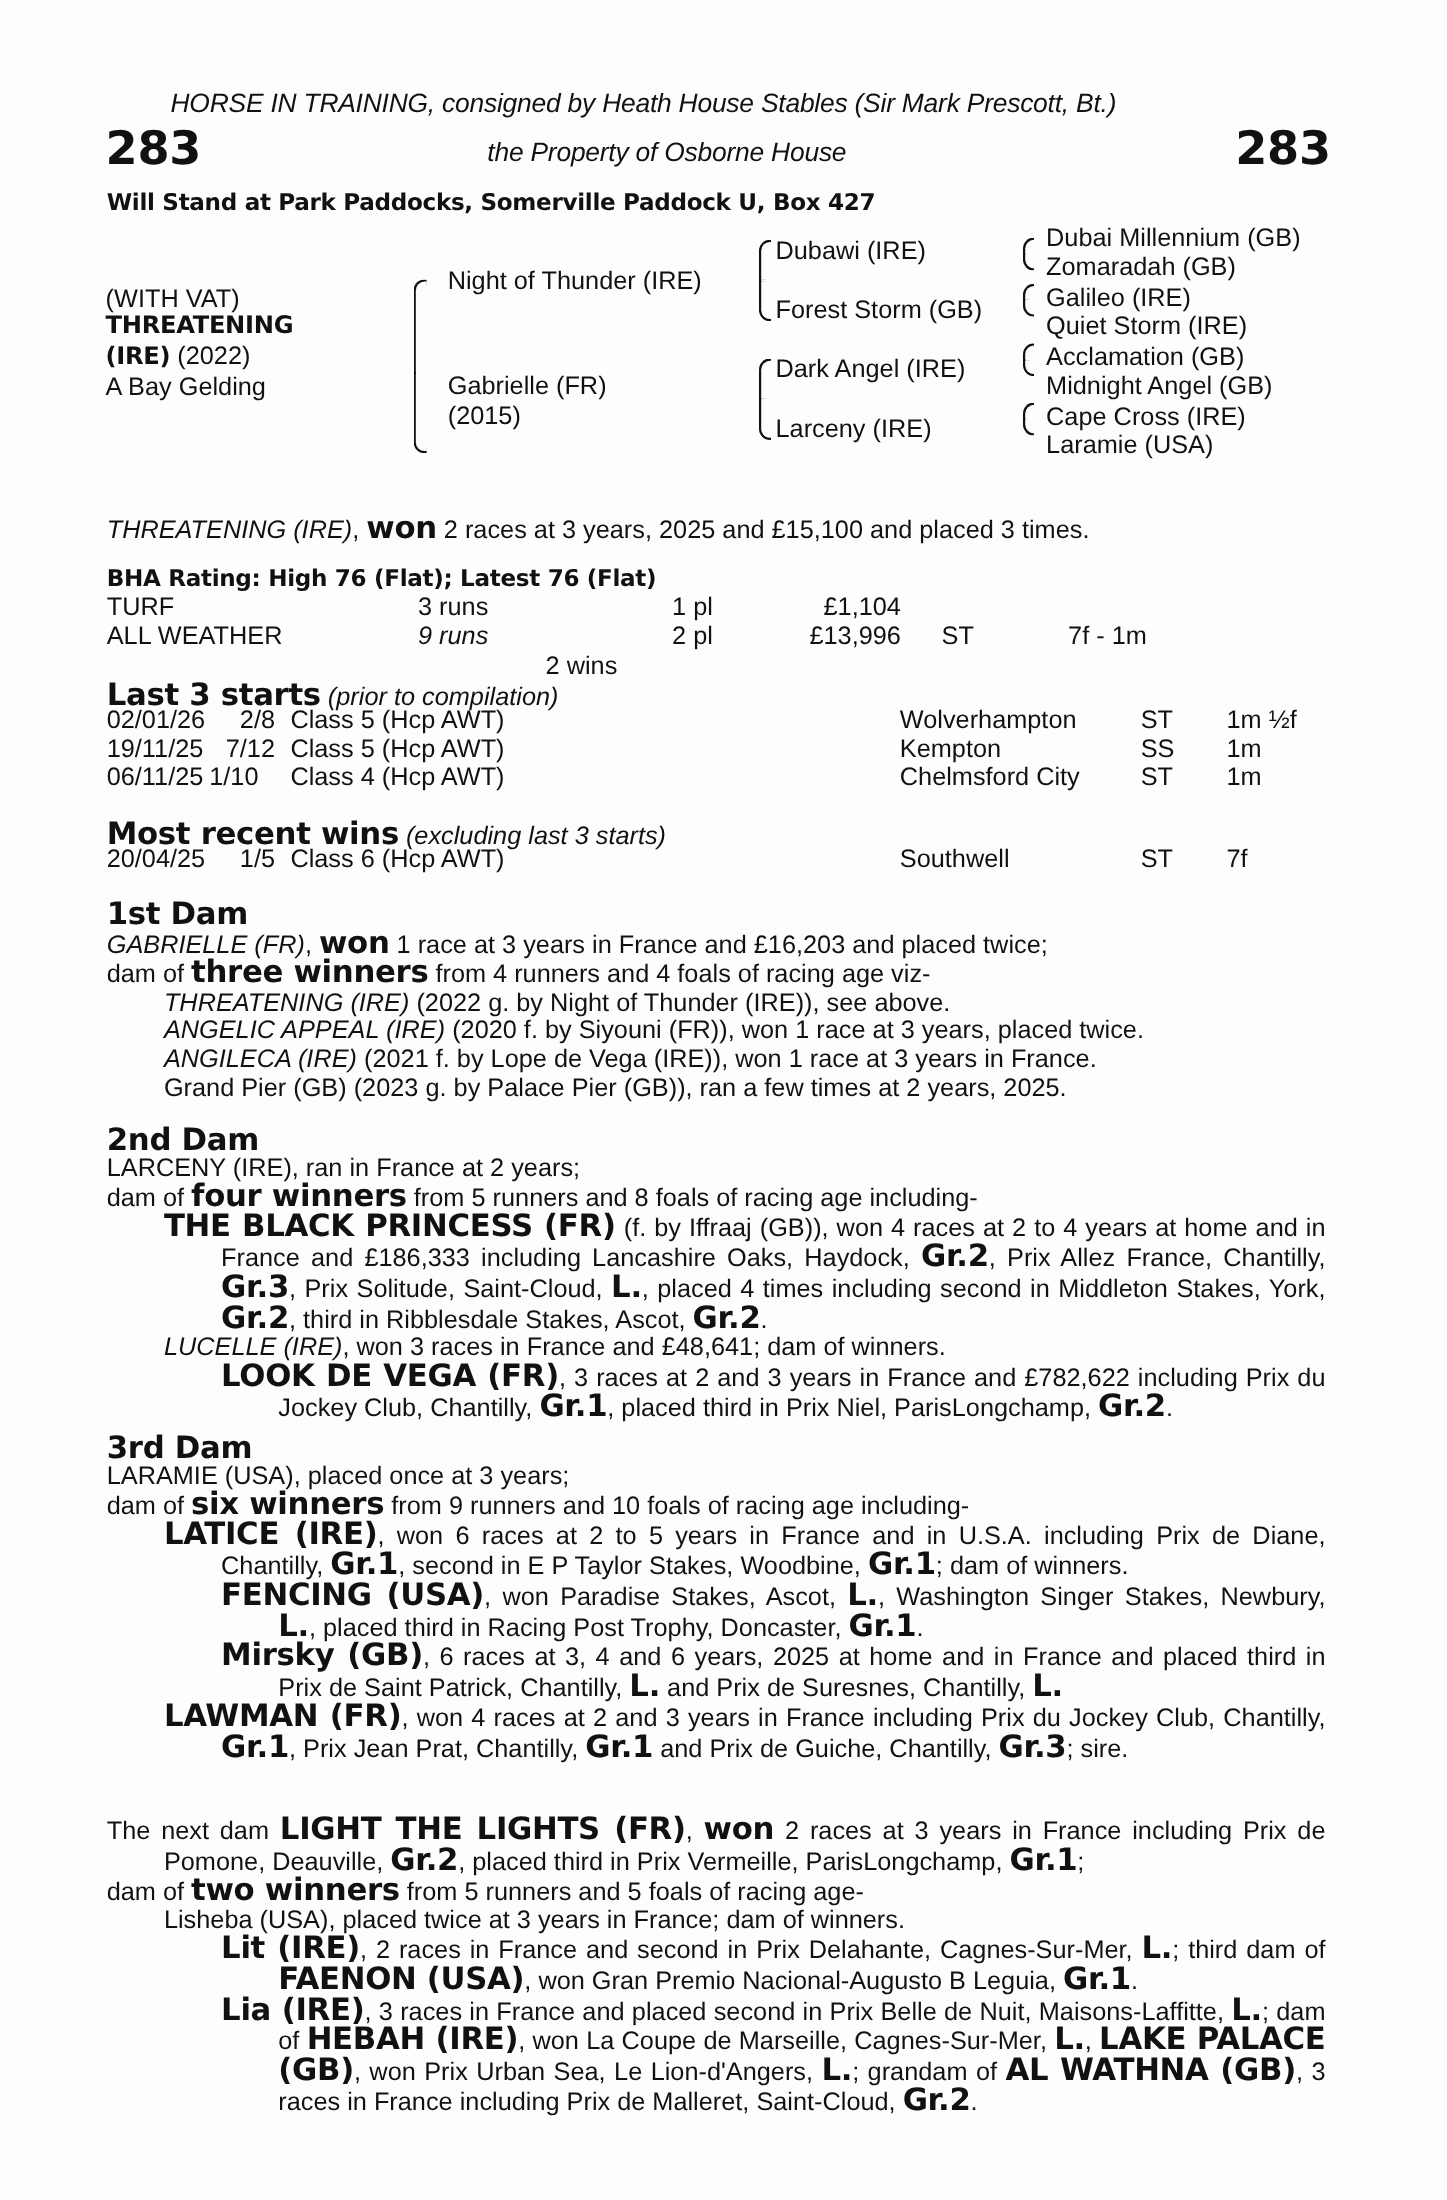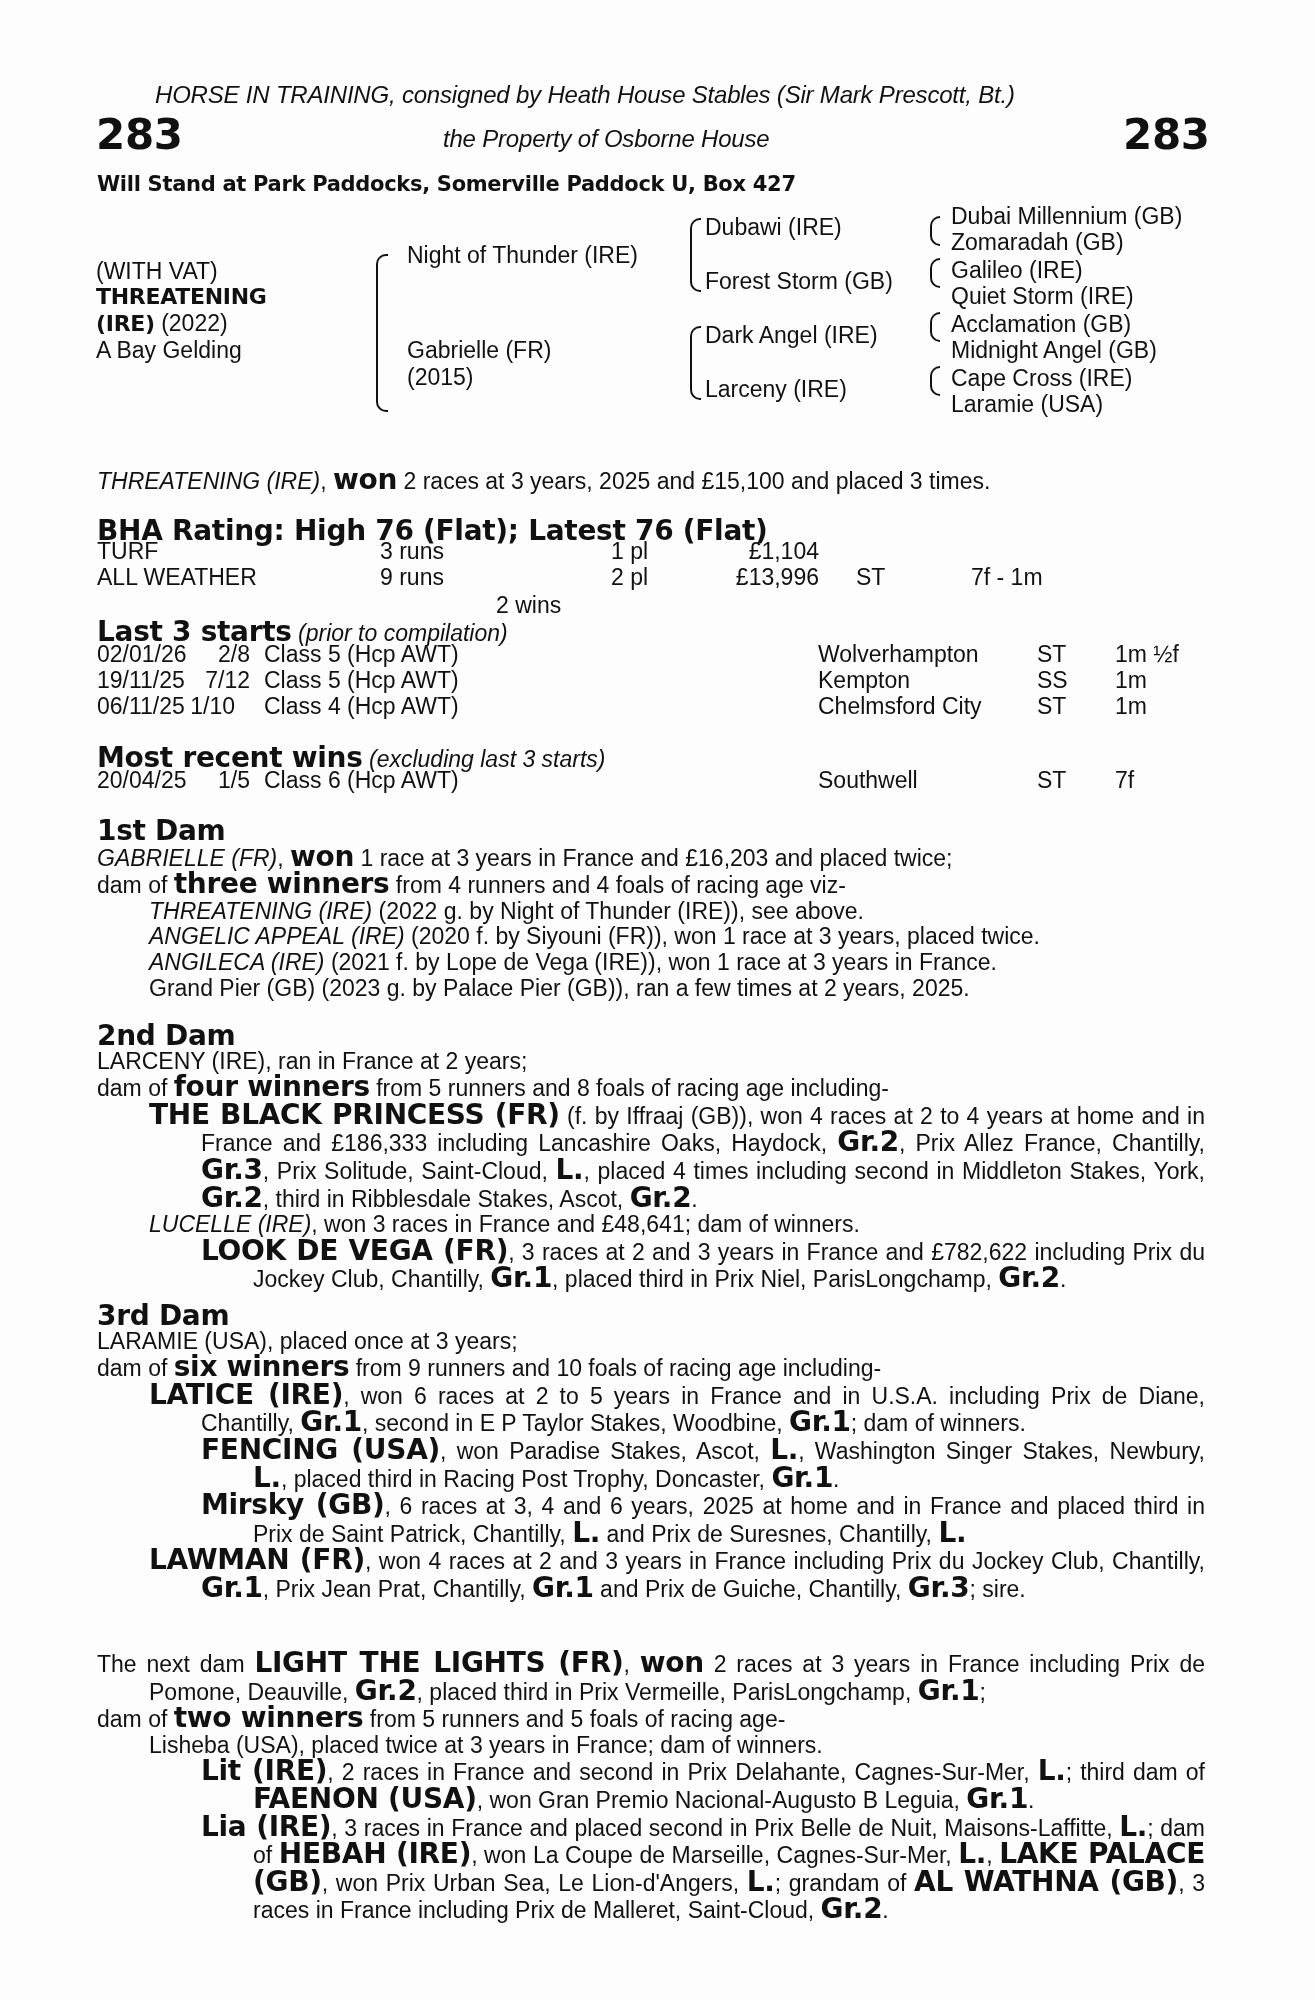--- a/index.html
+++ b/index.html
@@ -68,31 +68,31 @@
   <div class="cell" style="left:951px; top:257px;">Galileo (IRE)</div>
   <div class="cell" style="left:951px; top:283px;">Quiet Storm (IRE)</div>
   <div class="cell" style="left:951px; top:311px;">Acclamation (GB)</div>
   <div class="cell" style="left:951px; top:337px;">Midnight Angel (GB)</div>
   <div class="cell" style="left:951px; top:365px;">Cape Cross (IRE)</div>
   <div class="cell" style="left:951px; top:391px;">Laramie (USA)</div>
 </div>
 
 <div class="abs" style="left:97px; top:463px; font-size:23px;"><span class="it">THREATENING (IRE)</span>, <span class="b">won</span><span> 2 races at 3 years, 2025 and £15,100 and placed 3 times.</span></div>
 
-<div class="abs heavy" style="left:97px; top:514px; font-size:28px;">BHA Rating: High 76 (Flat); Latest 76 (Flat)</div>
+<div class="abs heavy" style="left:97px; top:514px; font-size:21px;">BHA Rating: High 76 (Flat); Latest 76 (Flat)</div>
 <div>
   <div>
     <div class="cell" style="left:97px; top:538px;">TURF</div>
     <div class="cell" style="left:380px; top:538px;">3 runs</div>
     <div class="cell" style="left:611px; top:538px;">1 pl</div>
     <div class="cell" style="left:735px; top:538px; width:84px; text-align:right;">£1,104</div>
   </div>
   <div>
     <div class="cell" style="left:97px; top:564px;">ALL WEATHER</div>
-    <div class="cell" style="left:380px; top:564px;">9 runs</div>
+    <div class="cell" style="left:380px; top:564px;font-style:italic;">9 runs</div>
     <div class="cell" style="left:496px; top:592px;">2 wins</div>
     <div class="cell" style="left:611px; top:564px;">2 pl</div>
     <div class="cell" style="left:725px; top:564px; width:94px; text-align:right;">£13,996</div>
     <div class="cell" style="left:856px; top:564px;">ST</div>
     <div class="cell" style="left:971px; top:564px;">7f - 1m</div>
   </div>
 </div>
 
 <div class="abs" style="left:97px; top:615px; font-size:23px;"><span class="b">Last 3 starts</span><span class="it"> (prior to compilation)</span></div>
 <div>

